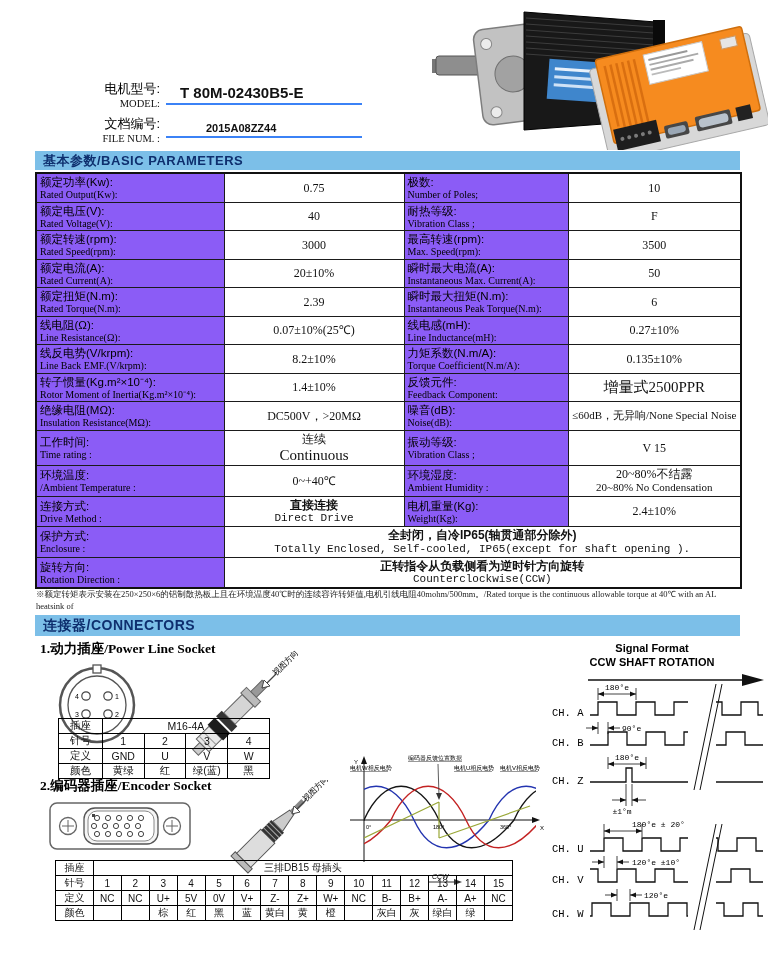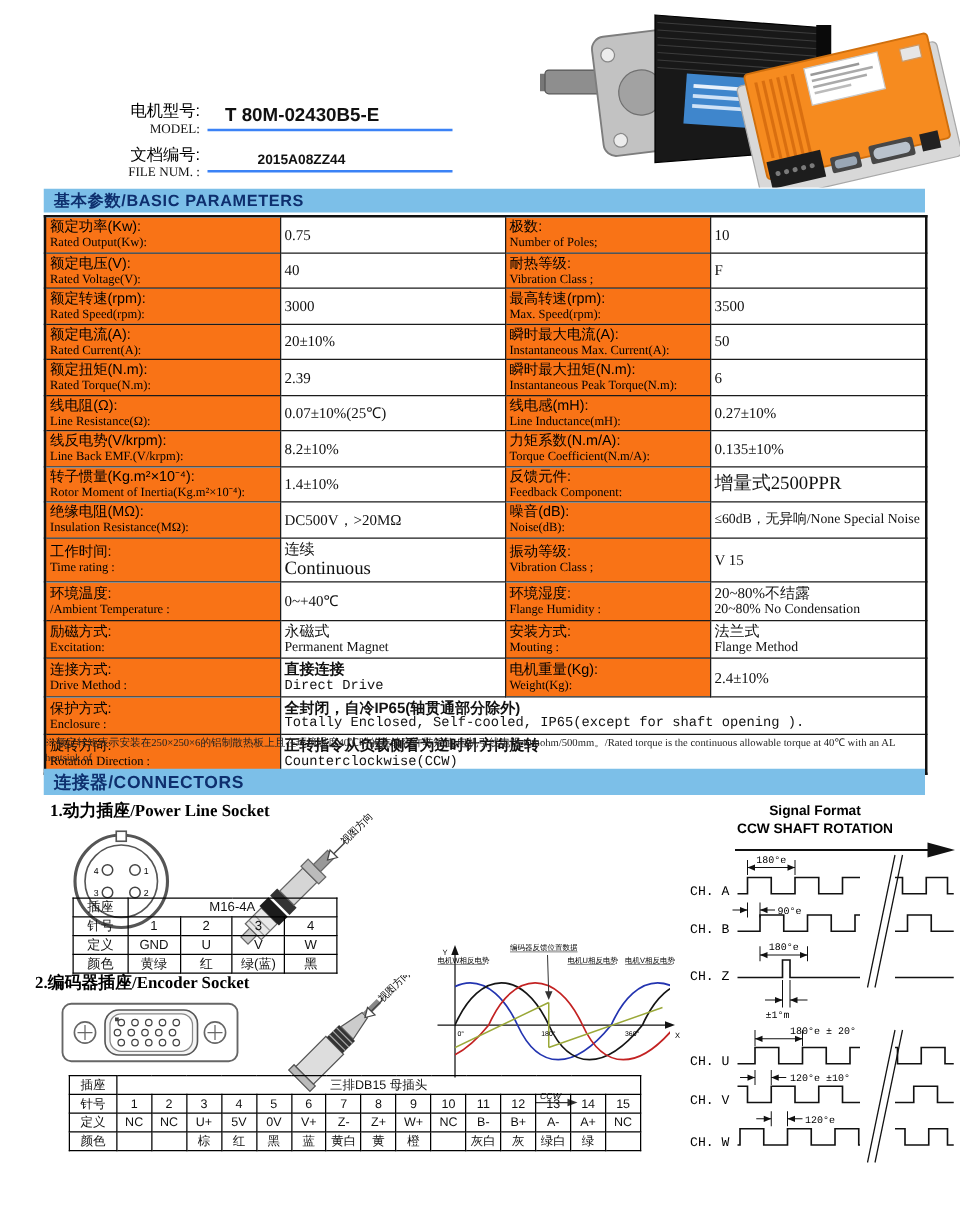--- a/index.html
+++ b/index.html
@@ -11,24 +11,24 @@
 .mlabels{width:72px;text-align:right}
 .mlabels .zh{font-size:13px;color:#000}
 .mlabels .en{font-size:10.5px;font-family:"Liberation Serif",serif}
 .mvalue{border-bottom:2px solid #3b82f6;width:196px;margin-left:6px;font-weight:bold;font-size:15px;padding:0 0 2px 14px}
 .mvalue.file{font-size:11px;padding-left:40px}
 
 .secbar{position:absolute;left:35px;width:705px;background:#7cbfe8;color:#0e2f6e;font-weight:bold;line-height:19px;padding-left:8px;letter-spacing:.5px}
 
 #params-table{position:absolute;left:35px;top:172px;width:705px;border-collapse:collapse;table-layout:fixed;border:2px solid #111}
 #params-table td{border:1px solid #1b1b1b;height:26px;padding:1px 3px;vertical-align:middle;overflow:hidden}
-td.lab{background:#f97316}
+td.lab{background:#8b5cf6}
 td.lab .zh{font-size:11.5px;line-height:1.22;color:#000}
 td.lab .en{font-size:10px;font-family:"Liberation Serif",serif;line-height:1.15;color:#000}
-td.val{font-family:"Liberation Serif",serif;font-size:12px;line-height:1.2}
+td.val{text-align:center;font-family:"Liberation Serif",serif;font-size:12px;line-height:1.2}
 .mono{font-family:"Liberation Mono","DejaVu Sans Mono",monospace;font-size:11px}
 .big{font-size:15px}
 .bold{font-weight:bold}
 
 #footnote{position:absolute;left:36px;top:588px;width:706px;font-family:"Liberation Serif",serif;font-size:8.5px;line-height:1.45;color:#222}
 
 .subtitle{position:absolute;font-family:"Liberation Serif",serif;font-size:13.5px;font-weight:bold;color:#000}
 
 .pintable{position:absolute;border-collapse:collapse}
 .pintable td{border:1px solid #000;text-align:center;vertical-align:middle;padding:0 2px}
@@ -296,43 +296,25 @@
     <tr>
       <td class="lab">
           <div class="zh">环境温度:</div>
           <div class="en">/Ambient Temperature :</div>
         </td>
       <td class="val">
           <div>0~+40℃</div>
         </td>
       <td class="lab">
           <div class="zh">环境湿度:</div>
-          <div class="en">Flange Humidity :</div>
+          <div class="en">Ambient Humidity :</div>
         </td>
       <td class="val">
           <div>20~80%不结露</div>
           <div style="font-size:11px">20~80% No Condensation</div>
-        </td>
-    </tr>
-    <tr>
-      <td class="lab">
-          <div class="zh">励磁方式:</div>
-          <div class="en">Excitation:</div>
-        </td>
-      <td class="val">
-          <div>永磁式</div>
-          <div style="font-size:11px">Permanent Magnet</div>
-        </td>
-      <td class="lab">
-          <div class="zh">安装方式:</div>
-          <div class="en">Mouting :</div>
-        </td>
-      <td class="val">
-          <div>法兰式</div>
-          <div style="font-size:11px">Flange Method</div>
         </td>
     </tr>
     <tr>
       <td class="lab">
           <div class="zh">连接方式:</div>
           <div class="en">Drive Method :</div>
         </td>
       <td class="val">
           <div class="bold">直接连接</div>
           <div class="mono">Direct Drive</div>
@@ -438,21 +420,21 @@
     <tr>
       <td>颜色</td>
       <td>黄绿</td>
       <td>红</td>
       <td>绿(蓝)</td>
       <td>黑</td>
     </tr>
   </tbody>
 </table>
 
-<div class="subtitle" style="left:28px;top:777px">2.编码器插座/Encoder Socket</div>
+<div class="subtitle" style="left:40px;top:777px">2.编码器插座/Encoder Socket</div>
 
 <svg class="abs" style="left:48px;top:795px" width="145" height="62" viewBox="0 0 145 62">
   <rect x="2" y="8" width="140" height="46" rx="7" fill="#fff" stroke="#666" stroke-width="1.5"></rect>
   <circle cx="20" cy="31" r="8.5" fill="#fff" stroke="#666" stroke-width="1.3"></circle>
   <line x1="14" y1="31" x2="26" y2="31" stroke="#666"></line>
     <line x1="20" y1="25" x2="20" y2="37" stroke="#666"></line>
   <circle cx="124" cy="31" r="8.5" fill="#fff" stroke="#666" stroke-width="1.3"></circle>
   <line x1="118" y1="31" x2="130" y2="31" stroke="#666"></line>
     <line x1="124" y1="25" x2="124" y2="37" stroke="#666"></line>
   <rect x="36" y="13" width="74" height="36" rx="11" fill="#f5f5f5" stroke="#555" stroke-width="1.3"></rect>

